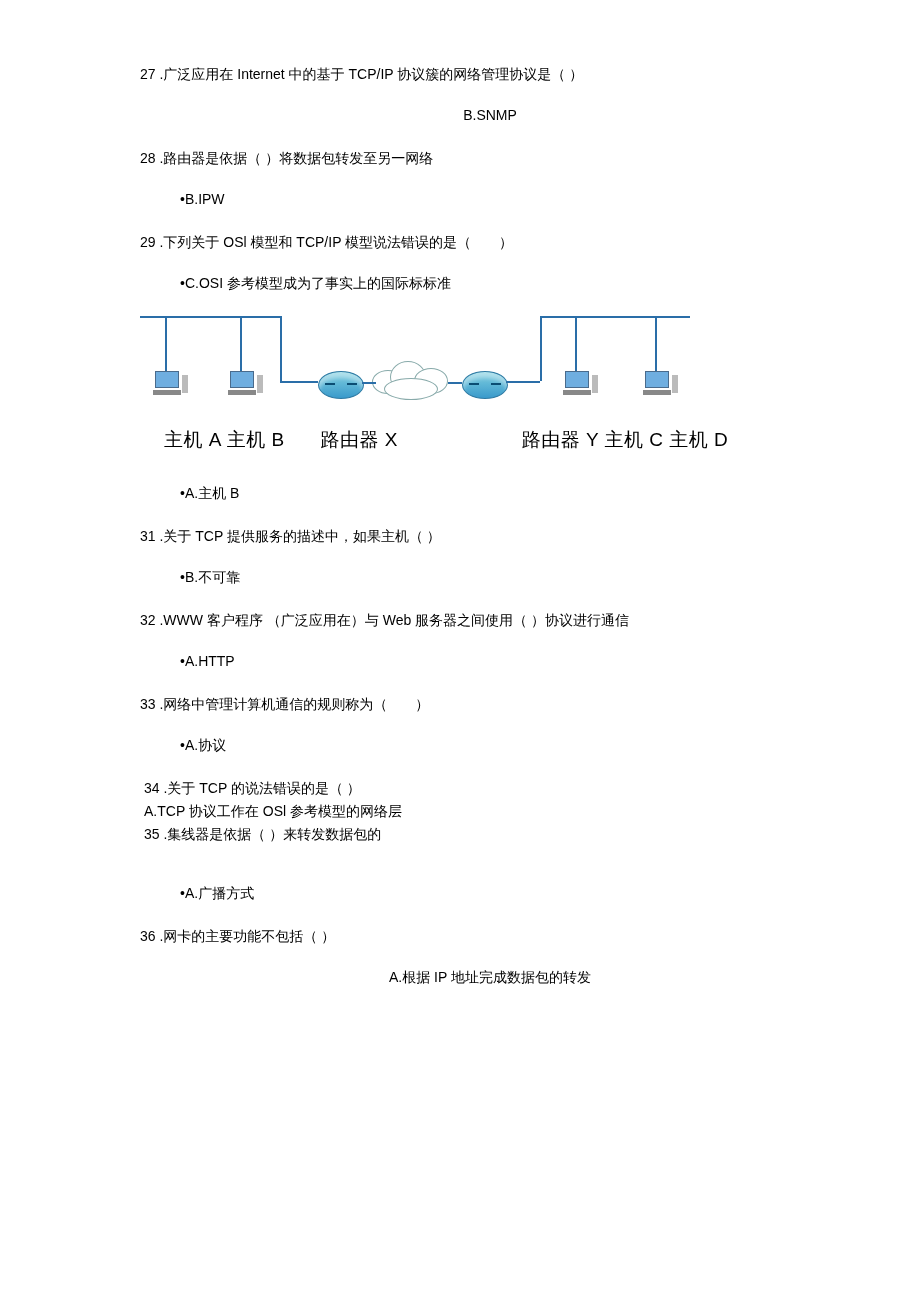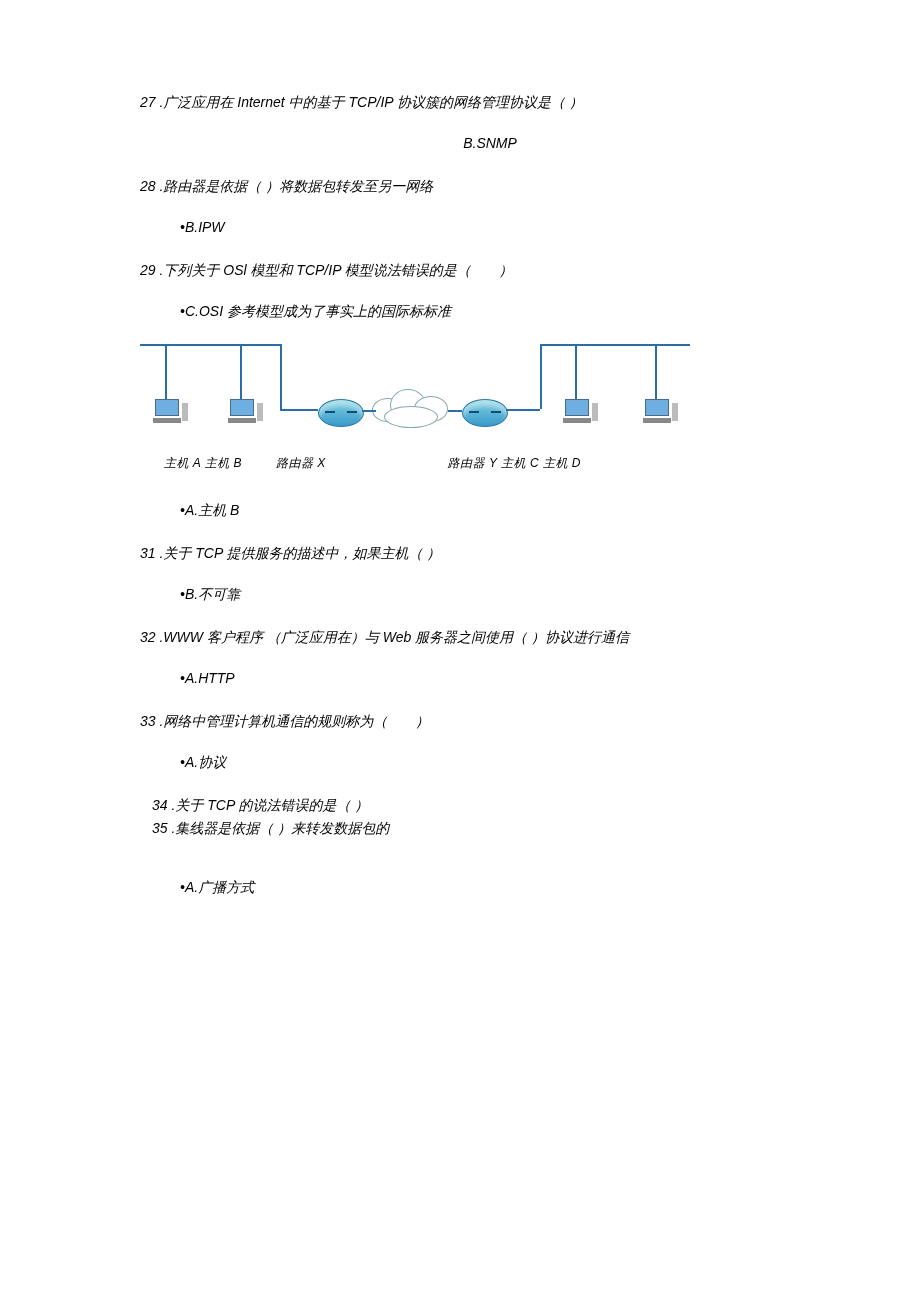--- a/index.html
+++ b/index.html
@@ -7,23 +7,22 @@
     padding: 0;
     background: #ffffff;
     font-family: "Microsoft YaHei", "SimSun", Arial, sans-serif;
     font-size: 14px;
     color: #000;
     line-height: 1.5;
   }
   .page {
     width: 920px;
     min-height: 1301px;
-    padding: 92px 140px 60px 140px;
+    padding: 64px 140px 60px 140px;
     box-sizing: border-box;
-    font-style: italic;
   }
   .q {
     margin-bottom: 18px;
   }
   .qtext {
     margin-bottom: 20px;
   }
   .ans {
     margin-left: 40px;
     margin-bottom: 22px;
@@ -88,27 +87,27 @@
     width: 80px; height: 44px;
   }
   .cloud .c {
     position: absolute; background: #fff; border: 1px solid #8aa; border-radius: 50%;
   }
   .wire {
     position: absolute; height: 2px; background: #2a6ea8;
   }
   .labels {
     margin-top: 2px;
-    font-size: 12px;
+    font-size: 19px;
     letter-spacing: 0.5px;
   }
   .lbl1 { display:inline-block; margin-left: 24px; }
   .lbl2 { display:inline-block; margin-left: 30px; }
   .lbl3 { display:inline-block; margin-left: 118px; }
-  .tight p { margin: 2px 12px; }
+  .tight p { margin: 2px 4px; }
 </style>
 </head>
 <body>
 
 <div class="page">
 
   <div class="q">
     <div class="qtext">
       <span>27</span>
       <span>.广泛应用在 Internet 中的基于 TCP/IP 协议簇的网络管理协议是（ ）</span>
@@ -215,22 +214,30 @@
       <span>.网络中管理计算机通信的规则称为（　　）</span>
     </div>
     <div class="ans">•A.协议</div>
   </div>
 
   <div class="tight">
     <p>
       <span>34</span>
       <span>.关于 TCP 的说法错误的是（ ）</span>
     </p>
+    <p>A.TCP 协议工作在 OSl 参考模型的网络层</p>
     <p>
       <span>35</span>
       <span>.集线器是依据（ ）来转发数据包的</span>
     </p>
   </div>
   <div style="height:36px;"></div>
   <div class="ans">•A.广播方式</div>
 
+  <div class="q">
+    <div class="qtext">
+      <span>36</span>
+      <span>.网卡的主要功能不包括（ ）</span>
+    </div>
+    <div class="ans-b">A.根据 IP 地址完成数据包的转发</div>
+  </div>
 
 </div>
 
 </body></html>

